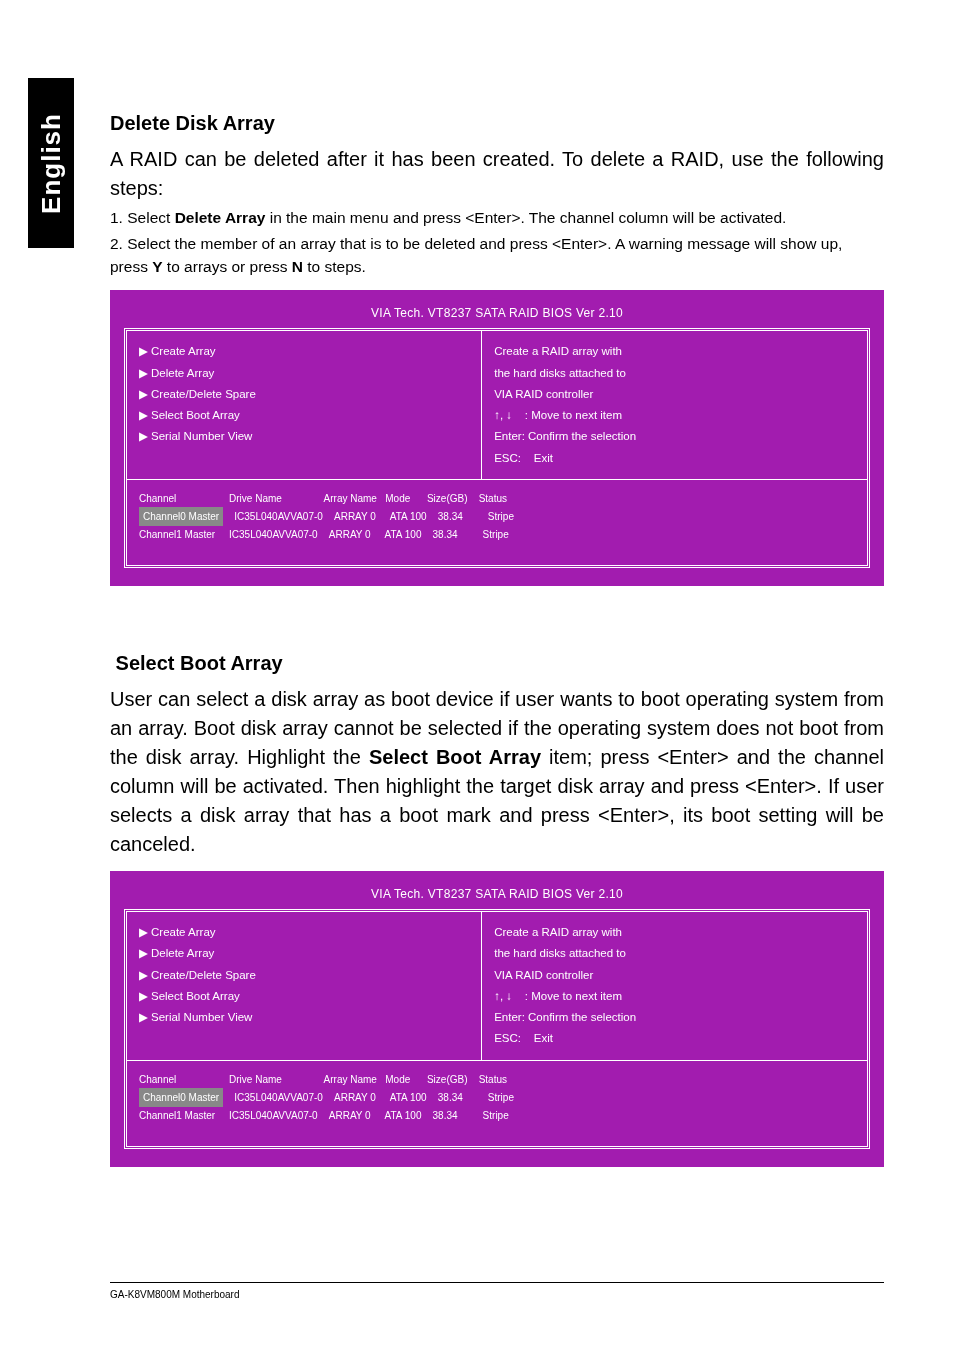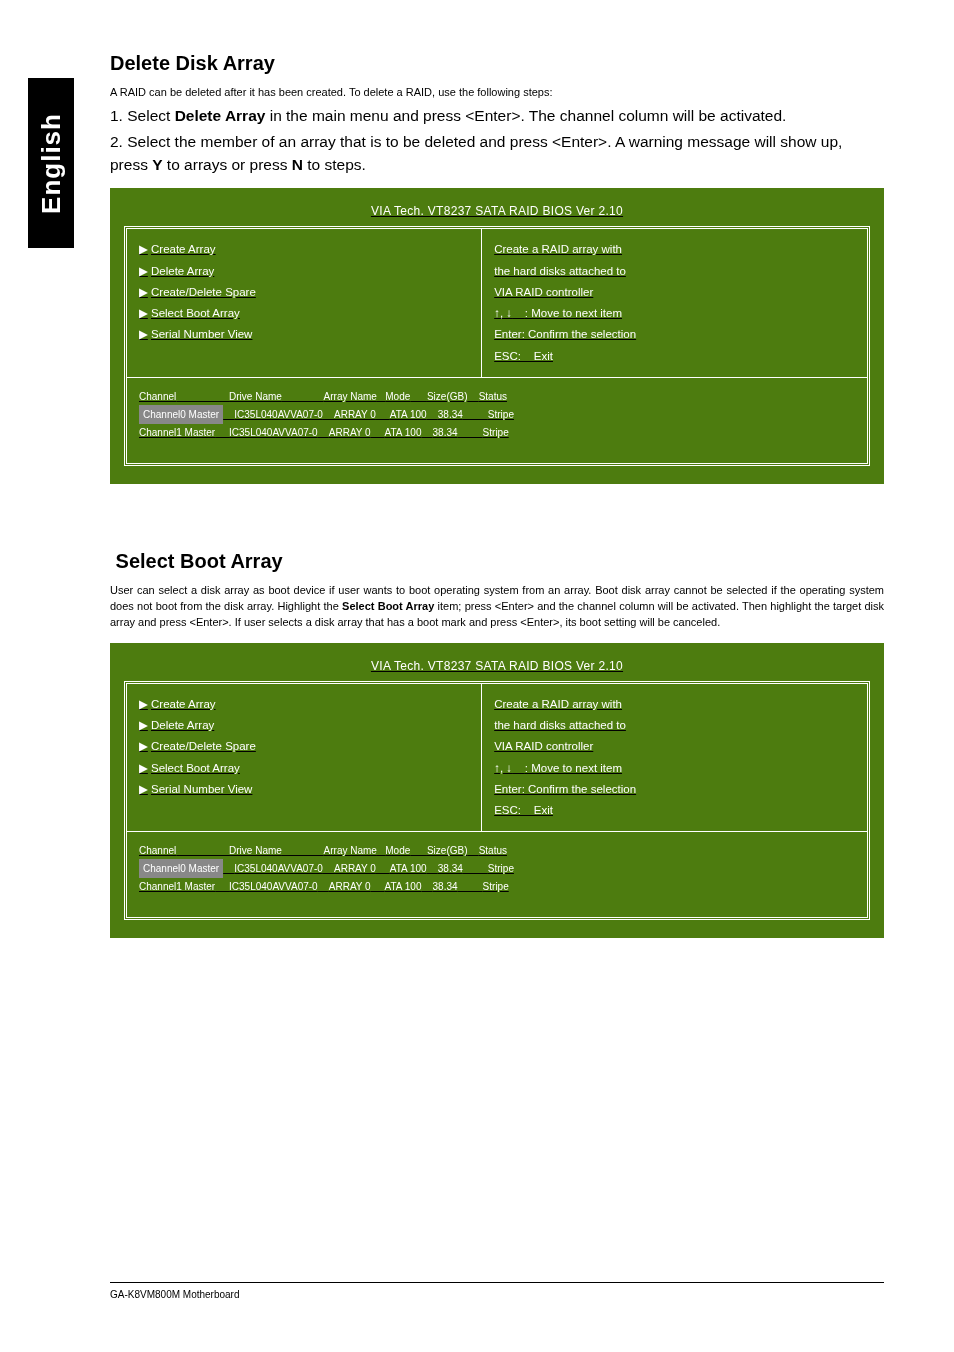--- a/index.html
+++ b/index.html
@@ -26,46 +26,45 @@
       color: #fff;
       font-weight: bold;
       font-size: 26px;
       transform: rotate(-90deg);
       white-space: nowrap;
       letter-spacing: 1px;
     }
     .content {
       margin-left: 110px;
       margin-right: 70px;
-      padding-top: 52px;
+      padding-top: 112px;
     }
     .section-title {
       font-size: 20px;
       font-weight: bold;
       margin-bottom: 10px;
     }
     .body-text {
-      font-size: 11px;
+      font-size: 20px;
       line-height: 1.45;
       text-align: justify;
       margin-bottom: 4px;
     }
     .numbered {
       font-size: 15.5px;
       line-height: 1.45;
       margin-bottom: 4px;
     }
     b { font-weight: bold; }
     .bios-box {
-      background: #4d7c0f;
+      background: #a21caf;
       width: 100%;
       margin-top: 12px;
       margin-bottom: 22px;
       padding: 16px 14px 18px 14px;
-      text-decoration: underline;
     }
     .bios-title {
       color: #fff;
       text-align: center;
       font-size: 12px;
       margin-bottom: 8px;
       letter-spacing: 0.3px;
     }
     .bios-frame {
       border: 3px double #fff;

